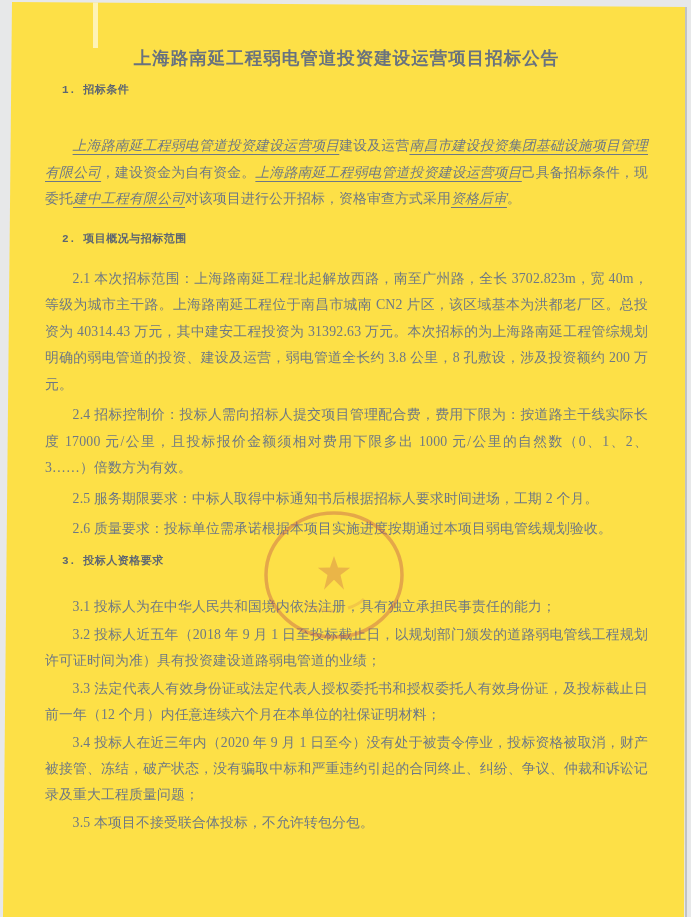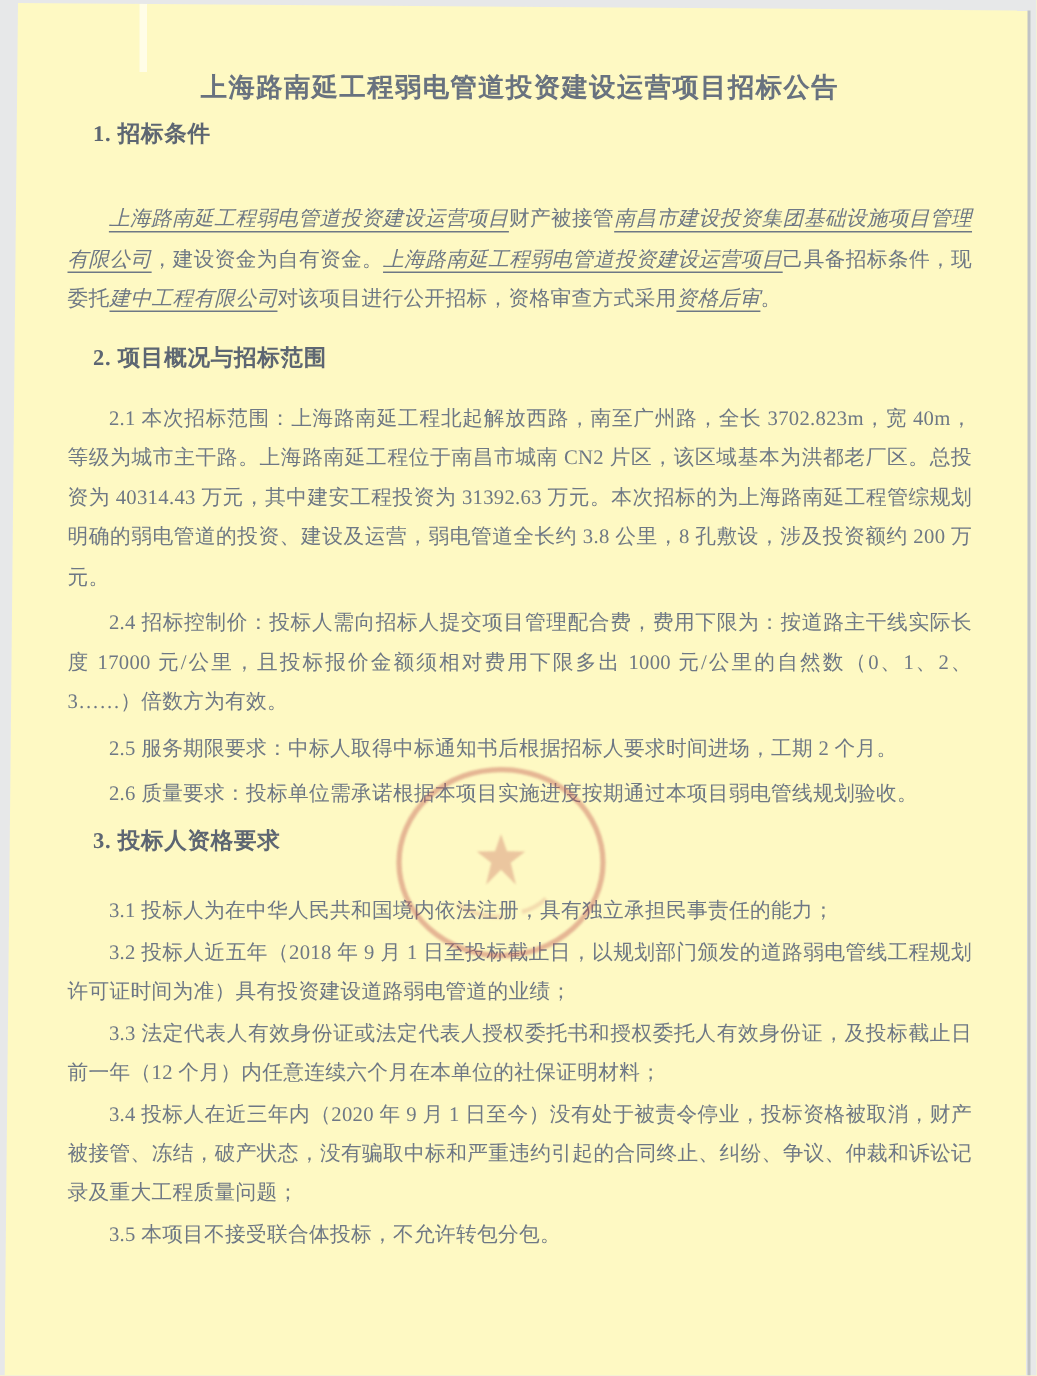--- a/index.html
+++ b/index.html
@@ -6,21 +6,21 @@
   body {
     width: 691px; height: 917px;
     background: #e7e8e9;
     overflow: hidden;
     position: relative;
     font-family: "Liberation Serif", serif;
   }
   .canvas { position: absolute; inset: 0; }
   .paper {
     position: absolute; inset: 0;
-    background: #fef9c3;
+    background: #fde047;
     clip-path: polygon(12px 2px, 686px 7px, 684px 917px, 3px 917px);
   }
   .page-right-shadow {
     position: absolute; left: 685px; top: 7px; width: 2px; height: 910px;
     background: #c0c3c5;
   }
   .content {
     position: absolute; left: 45px; top: 0; width: 603px;
     color: #6e7885;
   }
@@ -33,23 +33,23 @@
   }
   .doc-number {
     margin: 16px 0 0;
     font-size: 16.5px; line-height: 23px; font-weight: 700;
     text-align: center; letter-spacing: 1px;
     color: #6d7683;
     font-family: "Liberation Sans", sans-serif;
   }
   .sec-heading {
     margin: 10px 0 0 17px;
-    font-size: 15px; line-height: 21px; font-weight: 700;
+    font-size: 11px; line-height: 21px; font-weight: 700;
     color: #5d6672;
-    font-family: Liberation Serif, serif;
+    font-family: Liberation Mono, monospace;
     letter-spacing: 0.5px;
   }
   .sec-heading.h2 { margin-top: 16px; }
   .sec-heading.h3 { margin-top: 8px; }
   p.body-par {
     margin: 0 0 4px;
     font-size: 13.8px; line-height: 26.5px;
     text-align: justify;
     text-indent: 2em;
     letter-spacing: 0.2px;
@@ -81,21 +81,21 @@
 
 <div class="canvas">
   <div class="paper">
     <div class="scan-streak"></div>
     <div class="content">
 
       <h1 class="doc-title">上海路南延工程弱电管道投资建设运营项目招标公告</h1>
 
       <div class="sec1">
         <h3 class="sec-heading">1. 招标条件</h3>
-        <p class="body-par"><span class="u">上海路南延工程弱电管道投资建设运营项目</span><span>财产被接管</span><span class="u">南昌市建设投资集团基础设施项目管理有限公司</span><span>，建设资金为自有资金。</span><span class="u">上海路南延工程弱电管道投资建设运营项目</span><span>己具备招标条件，现委托</span><span class="u">建中工程有限公司</span><span>对该项目进行公开招标，资格审查方式采用</span><span class="u">资格后审</span><span>。</span></p>
+        <p class="body-par"><span class="u">上海路南延工程弱电管道投资建设运营项目</span><span>建设及运营</span><span class="u">南昌市建设投资集团基础设施项目管理有限公司</span><span>，建设资金为自有资金。</span><span class="u">上海路南延工程弱电管道投资建设运营项目</span><span>己具备招标条件，现委托</span><span class="u">建中工程有限公司</span><span>对该项目进行公开招标，资格审查方式采用</span><span class="u">资格后审</span><span>。</span></p>
       </div>
 
       <div class="sec2">
         <h3 class="sec-heading h2">2. 项目概况与招标范围</h3>
         <p class="body-par">2.1 本次招标范围：上海路南延工程北起解放西路，南至广州路，全长 3702.823m，宽 40m，等级为城市主干路。上海路南延工程位于南昌市城南 CN2 片区，该区域基本为洪都老厂区。总投资为 40314.43 万元，其中建安工程投资为 31392.63 万元。本次招标的为上海路南延工程管综规划明确的弱电管道的投资、建设及运营，弱电管道全长约 3.8 公里，8 孔敷设，涉及投资额约 200 万元。</p>
         <p class="body-par">2.4 招标控制价：投标人需向招标人提交项目管理配合费，费用下限为：按道路主干线实际长度 17000 元/公里，且投标报价金额须相对费用下限多出 1000 元/公里的自然数（0、1、2、3……）倍数方为有效。</p>
         <p class="body-par">2.5 服务期限要求：中标人取得中标通知书后根据招标人要求时间进场，工期 2 个月。</p>
         <p class="body-par">2.6 质量要求：投标单位需承诺根据本项目实施进度按期通过本项目弱电管线规划验收。</p>
       </div>
 

